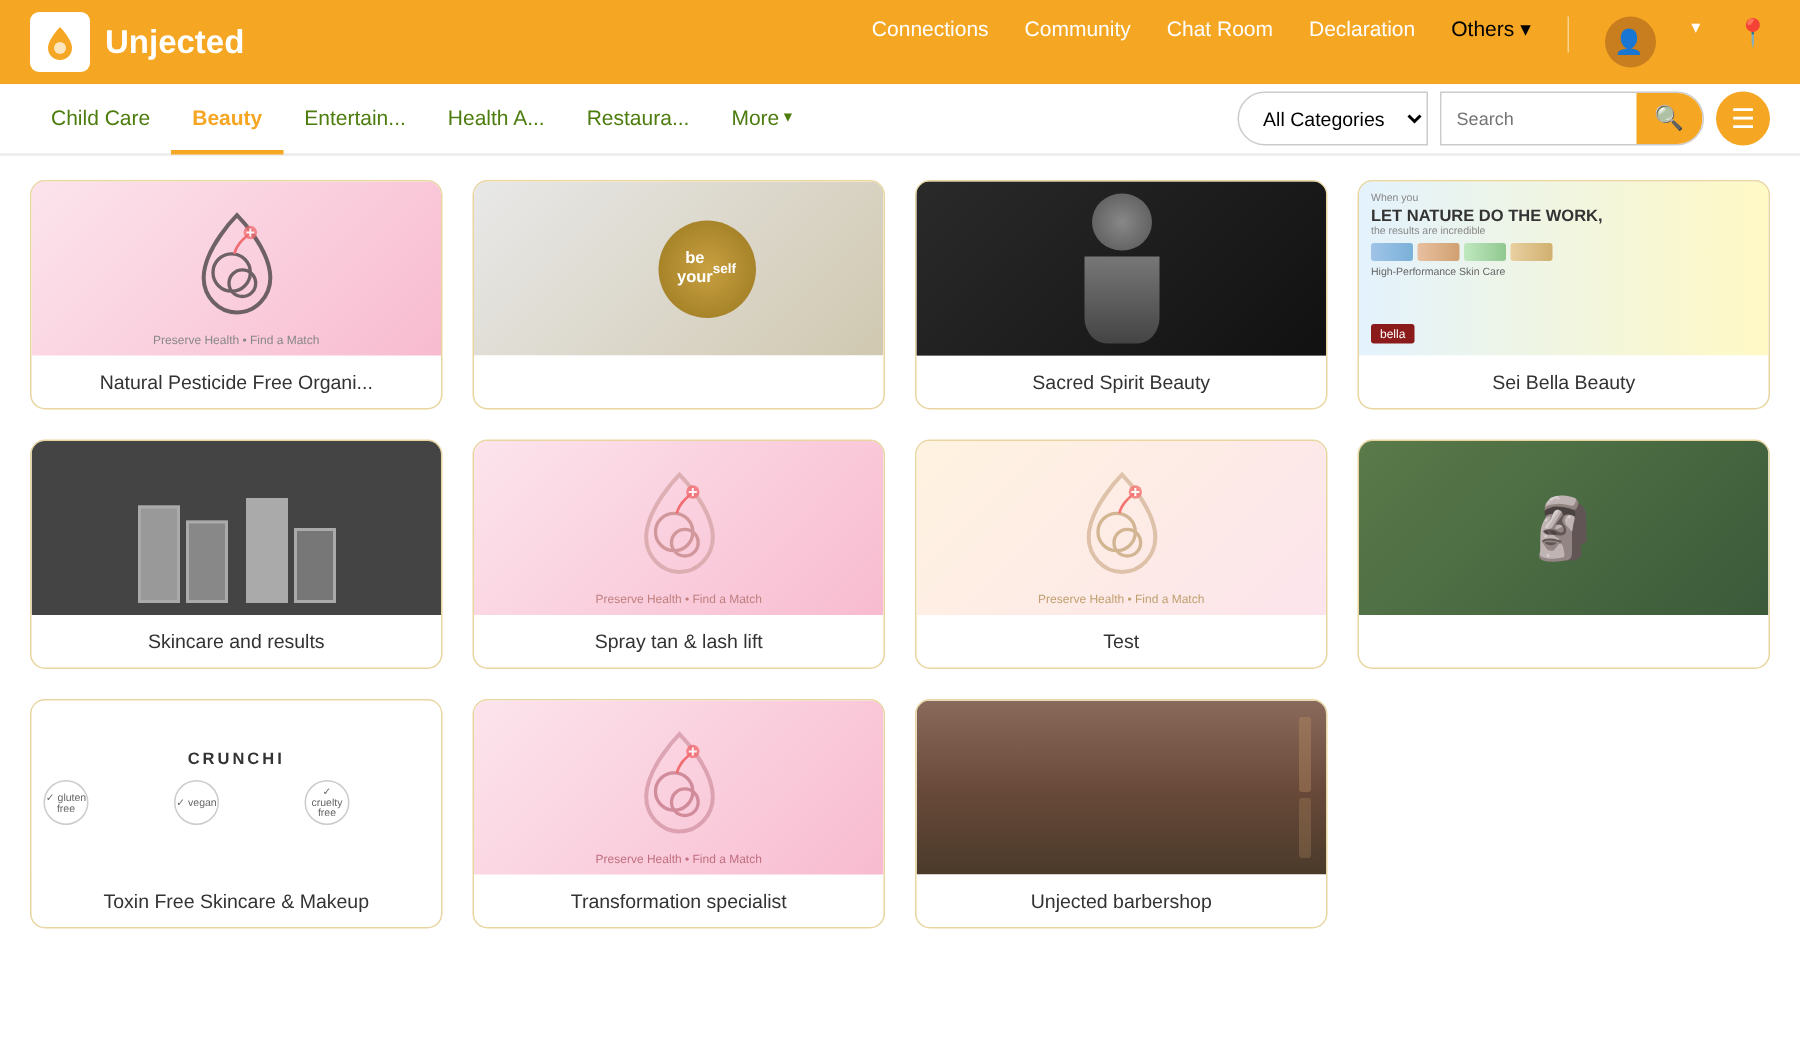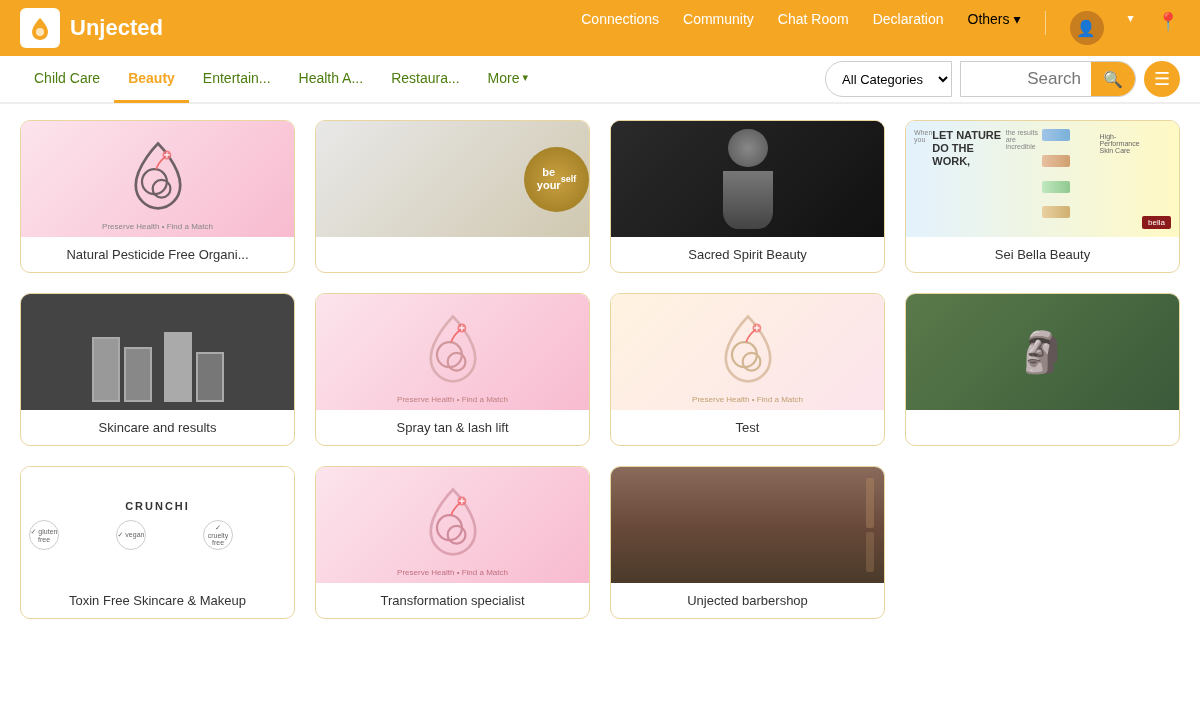--- a/index.html
+++ b/index.html
@@ -117,23 +117,22 @@
       align-items: center;
       border: 1px solid #ccc;
       border-radius: 0 20px 20px 0;
       overflow: hidden;
       height: 36px;
     }
     .search-input-wrap input {
       border: none;
       outline: none;
       padding: 6px 10px;
-      font-size: 17px;
+      font-size: 12px;
       width: 130px;
-      text-align: right;
     }
     .search-btn {
       background: #F5A623;
       border: none;
       padding: 0 12px;
       height: 36px;
       cursor: pointer;
       color: #fff;
       font-size: 16px;
     }
@@ -207,20 +206,21 @@
       height: 55px;
       background: #888;
       border: 2px solid #aaa;
     }
 
     .fake-img-bella-inner {
       width: 100%;
       height: 100%;
       background: linear-gradient(to right, #e3f2fd, #fff9c4);
       display: flex;
+      flex-direction: column;
       padding: 8px;
       font-size: 10px;
       color: #333;
     }
 
     .fake-img-lotus-inner {
       width: 100%;
       height: 100%;
       background: linear-gradient(135deg, #5a7a4a, #3a5a3a);
       display: flex;
@@ -333,21 +333,21 @@
         <circle cx="50" cy="18" r="5" fill="#e44" opacity="0.8"></circle>
         <path d="M50 15 L50 21 M47 18 L53 18" stroke="#fff" stroke-width="1.5"></path>
       </svg>
       <div style="position:absolute;bottom:6px;left:0;right:0;text-align:center;font-size:8px;color:#888;">Preserve Health • Find a Match</div>
     </div>
     <div class="card-title">Natural Pesticide Free Organi...</div>
   </div>
 
   <div class="card">
     <div class="card-img" style="background:#f0f0f0;">
-      <div style="width:100%;height:100%;background:linear-gradient(135deg,#e8e8e8,#d0c8b0);display:flex;align-items:center;justify-content:flex-end;padding-left:37px;">
+      <div style="width:100%;height:100%;background:linear-gradient(135deg,#e8e8e8,#d0c8b0);display:flex;align-items:center;justify-content:center;padding-left:37px;">
         <div style="width:65px;height:65px;background:radial-gradient(circle,#c8a040,#9a7820);border-radius:50%;display:flex;align-items:center;justify-content:center;font-size:11px;color:#fff;text-align:center;font-weight:bold;line-height:1.2;">be<br>your<br><span style="font-size:9px;">self</span></div>
       </div>
     </div>
   </div>
 
   <div class="card">
     <div class="card-img" style="background:#1a1a1a;position:relative;">
       <div style="width:100%;height:100%;background:linear-gradient(135deg,#2a2a2a,#111);display:flex;align-items:center;justify-content:center;overflow:hidden;">
         <div style="width:55px;height:100px;position:relative;display:flex;flex-direction:column;align-items:center;">
           <div style="width:40px;height:40px;background:radial-gradient(circle,#888,#555);border-radius:50%;margin-bottom:4px;"></div>

